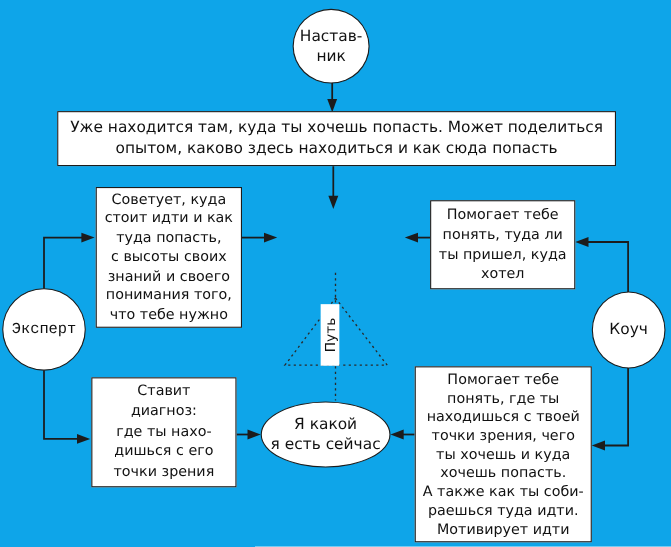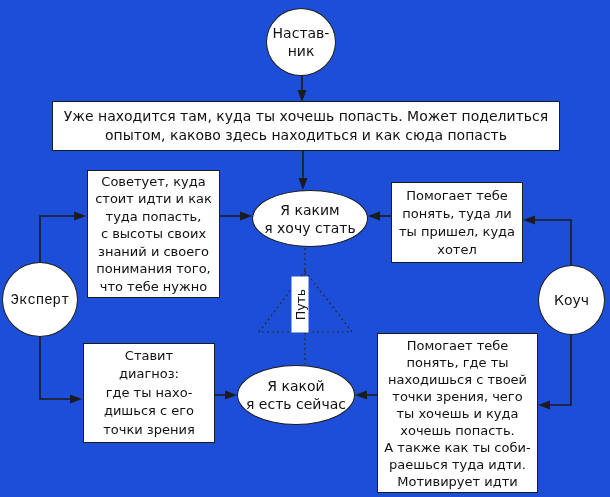--- a/index.html
+++ b/index.html
@@ -4,21 +4,21 @@
 <style>
   html, body {
     margin: 0;
     padding: 0;
     background: #ffffff;
   }
   #canvas {
     position: relative;
     width: 610px;
     height: 497px;
-    background: #1d4ed8;
+    background: #0ea5e9;
     font-family: "DejaVu Sans", "Liberation Sans", sans-serif;
     color: #111111;
     overflow: hidden;
   }
   #connectors {
     position: absolute;
     left: 0; top: 0;
     width: 610px; height: 497px;
     z-index: 1;
   }
@@ -136,22 +136,20 @@
 опытом, каково здесь находиться и как сюда попасть</div>
 
   <div class="node box" id="advise-box">Советует, куда
 стоит идти и как
 туда попасть,
 с высоты своих
 знаний и своего
 понимания того,
 что тебе нужно</div>
 
-  <div class="node ellipse" id="goal-ellipse">Я каким
-я хочу стать</div>
 
   <div class="node box" id="feedback-box">Помогает тебе
 понять, туда ли
 ты пришел, куда
 хотел</div>
 
   <div class="node circle" id="expert-circle">Эксперт</div>
 
   <div class="node circle" id="coach-circle">Коуч</div>
 

